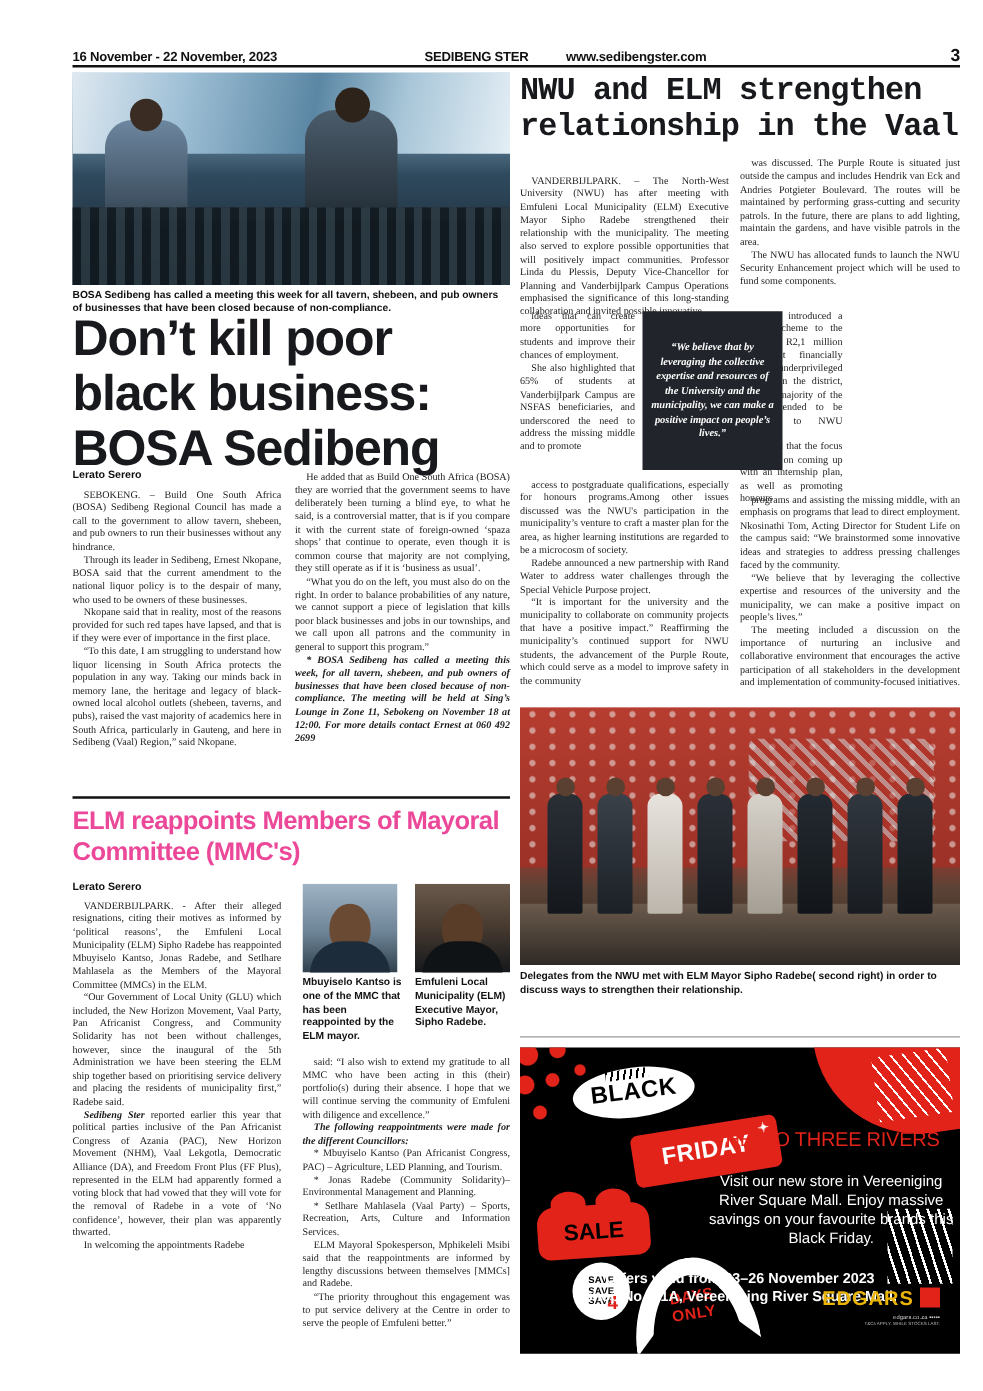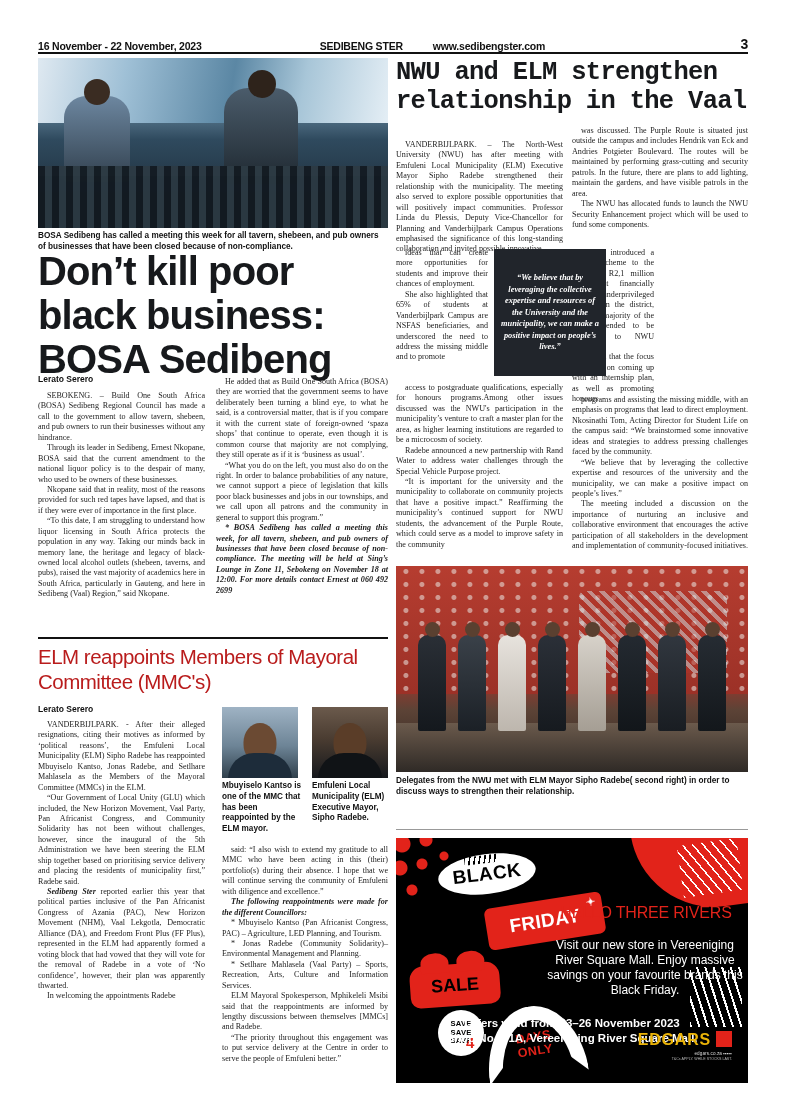--- a/index.html
+++ b/index.html
@@ -4,21 +4,21 @@
 <style>
   * { box-sizing: border-box; }
   html, body { margin:0; padding:0; }
   body {
     width:786px; height:1113px;
     background:#ffffff;
     font-family:"Liberation Serif", serif;
     color:#1a1a1a;
     overflow:hidden;
   }
-  .page { position:relative; width:722px; height:1113px; padding:0; }
+  .page { position:relative; width:722px; height:1113px; padding:0;margin-left:20px; }
 
   
   .masthead {
     position:absolute; left:38px; top:28px; width:710px; height:24px;
     display:flex; align-items:flex-end; justify-content:space-between;
     font-family:"Liberation Sans", sans-serif;
     font-weight:bold; font-size:10.5px; letter-spacing:-0.2px;
     color:#111;
   }
   .masthead .m-date { flex:0 0 auto; }
@@ -117,22 +117,22 @@
   .photo-delegates .p6 { left:222px; background:linear-gradient(180deg,#242a31,#12161a); }
   .photo-delegates .p7 { left:262px; background:linear-gradient(180deg,#31373f,#191d22); }
   .photo-delegates .p8 { left:302px; background:linear-gradient(180deg,#262c33,#13171b); }
   .cap-delegates { position:absolute; left:396px; top:776px; width:352px; }
   .rule-nwu { position:absolute; left:396px; top:829px; width:352px; height:1px; background:#999; }
 
   
   .headline-elm {
     position:absolute; left:38px; top:645px; width:352px;
     font-family:"Liberation Sans", sans-serif;
-    font-weight:normal; font-size:20.5px; line-height:1.20;
-    letter-spacing:-0.5px; color:#b91c1c;
+    font-weight:bold; font-size:20.5px; line-height:1.20;
+    letter-spacing:-0.5px; color:#ec4899;
   }
   .elm-byline { position:absolute; left:38px; top:704px; }
   .elm-c1 { position:absolute; left:38px; top:720px; width:167px; }
   .elm-c2 { position:absolute; left:222px; top:845px; width:166px; }
 
   .portrait { position:absolute; width:76px; height:71px; overflow:hidden; }
   .portrait .bg { position:absolute; inset:0; }
   .portrait .head { position:absolute; left:50%; top:16px; transform:translateX(-50%);
     width:33px; height:39px; border-radius:50% 50% 44% 44%; background:#6b4a33; }
   .portrait .body { position:absolute; left:50%; bottom:-7px; transform:translateX(-50%);

